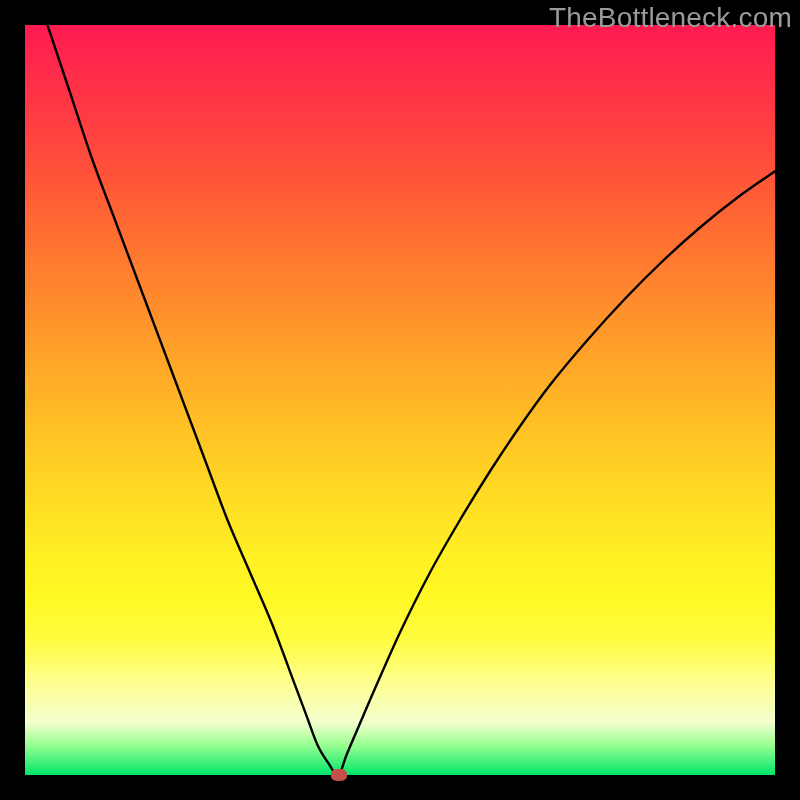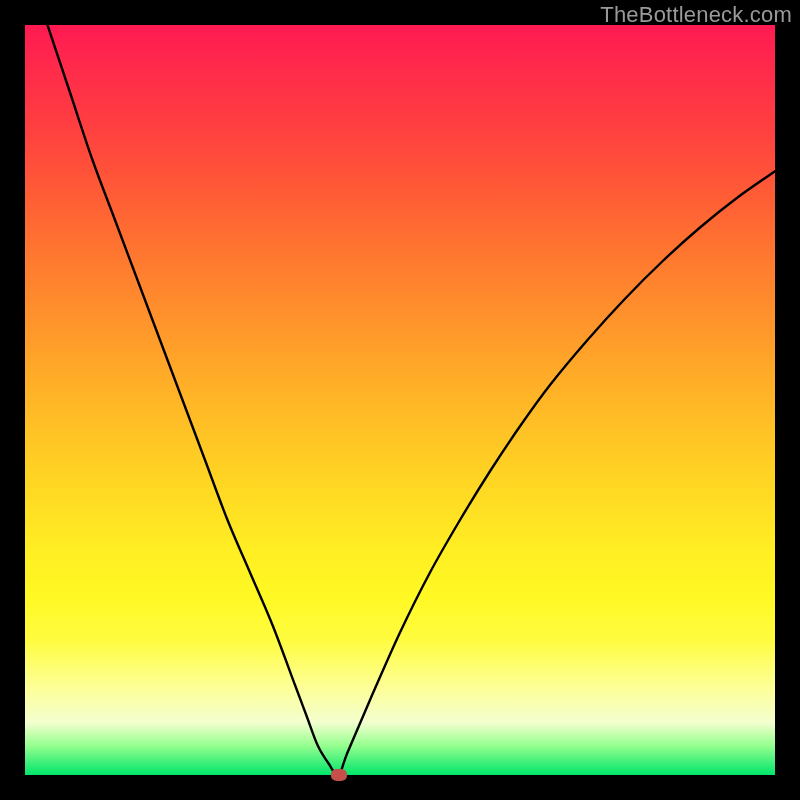--- a/index.html
+++ b/index.html
@@ -56,21 +56,21 @@
     width: 16px;
     height: 12px;
     border-radius: 6px / 5px;
     background: #c54f4a;
   }
   .watermark {
     position: absolute;
     top: 2px;
     right: 8px;
     color: #9a9a9a;
-    font-size: 22px;
+    font-size: 28px;
     font-weight: 500;
     letter-spacing: 0.2px;
     user-select: none;
   }
 </style>
 </head>
 <body>
 
 <div class="frame">
   <div class="plot">

